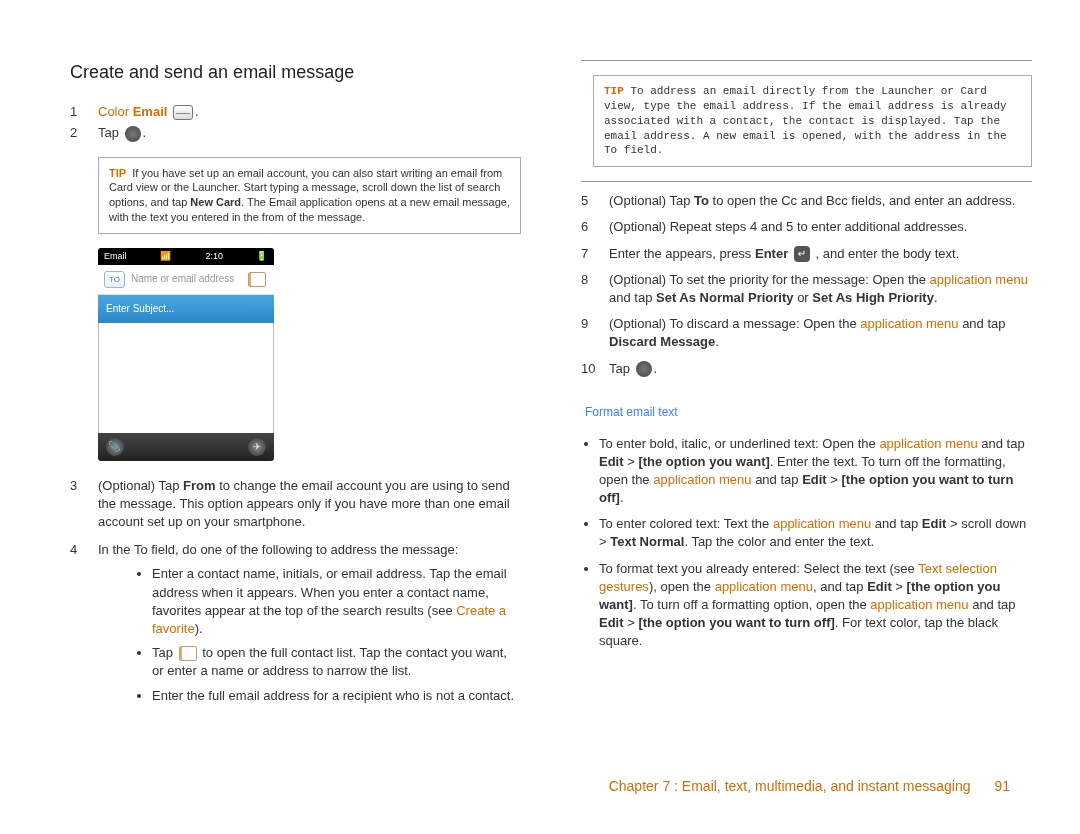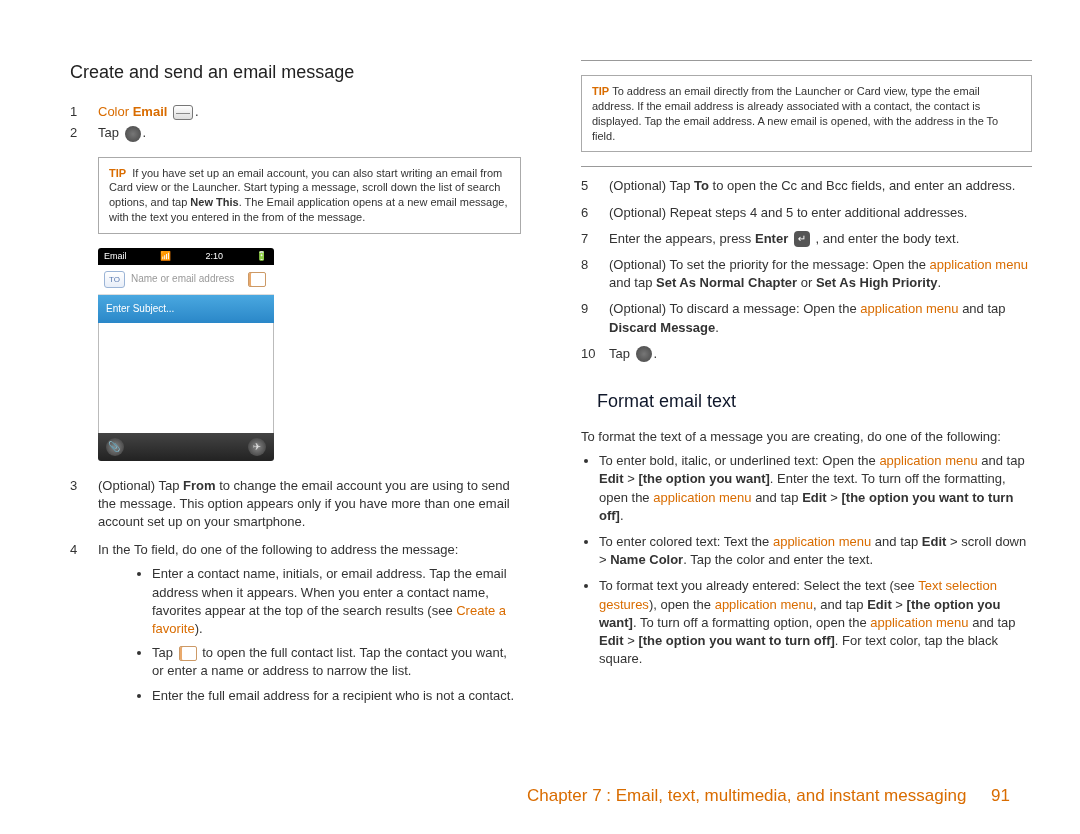--- a/index.html
+++ b/index.html
@@ -24,24 +24,24 @@
     font-size: 13px;
     line-height: 1.4;
   }
   h2 {
     font-size: 18px;
     font-weight: 400;
     margin: 0 0 18px 0;
     color: #222;
   }
   h3 {
-    font-size: 18px;
+    font-size: 12px;
     font-weight: 400;
-    margin: 26px 0 14px 16px;
-    color: #0f172a;
+    margin: 26px 0 14px 4px;
+    color: #3b82f6;
   }
   .steps { display: block; }
   .step { display: flex; margin: 3px 0; }
   .step .num { width: 28px; flex: 0 0 28px; }
   .step .body { flex: 1; }
   .link { color: #d96c00; }
   .bold { font-weight: 600; }
   .tipbox {
     border: 1px solid #aaa;
     padding: 8px 10px;
@@ -83,22 +83,22 @@
   .subjbar{ background: linear-gradient(#4aa8e0,#2a87c8); color:#fff; font-size:10px; padding:7px 8px;}
   .bodyarea{ background:#fff; height:110px; border-left:1px solid #bbb; border-right:1px solid #bbb;}
   .bottombar{ background: linear-gradient(#444,#222); height:28px; border-radius:0 0 3px 3px; display:flex; justify-content:space-between; align-items:center; padding:0 8px;}
   .bottombar .b { width:18px;height:18px;border-radius:50%;background:radial-gradient(#888,#333); color:#ddd; font-size:10px; line-height:18px; text-align:center;}
 
   hr.sep { border:none; border-top:1px solid #999; margin: 0 0 10px 0;}
 
   .footer {
     position: absolute;
     right: 70px;
-    bottom: 28px;
-    font-size: 17px;
+    bottom: 40px;
+    font-size: 14px;
   }
   .footer .chap { color:#d96c00; }
   .footer .pn { color:#d96c00; margin-left: 20px; }
 </style>
 </head>
 <body>
 
 <div class="page">
 
   <div class="col">
@@ -114,21 +114,21 @@
       <div class="step">
         <div class="num">2</div>
         <div class="body">
           <span>Tap </span><span class="ic ic-circle"></span>.
         </div>
       </div>
     </div>
 
     <div class="tipbox">
       <span class="tiplabel">TIP</span>&nbsp;
-      <span>If you have set up an email account, you can also start writing an email from Card view or the Launcher. Start typing a message, scroll down the list of search options, and tap </span><span class="bold">New This</span><span>. The Email application opens at a new email message, with the text you entered in the from of the message.</span>
+      <span>If you have set up an email account, you can also start writing an email from Card view or the Launcher. Start typing a message, scroll down the list of search options, and tap </span><span class="bold">New Card</span><span>. The Email application opens at a new email message, with the text you entered in the from of the message.</span>
     </div>
 
     <div class="phone">
       <div class="statusbar">
         <span>Email</span>
         <span>📶</span>
         <span>2:10</span>
         <span>🔋</span>
       </div>
       <div class="tobar">
@@ -164,21 +164,21 @@
             </li>
             <li>Enter the full email address for a recipient who is not a contact.</li>
           </ul>
         </div>
       </div>
     </div>
   </div>
 
   <div class="col">
     <hr class="sep">
-    <div class="tipbox" style="margin-left:0;">
+    <div class="tipbox" style="margin-left:12px;font-family:Liberation Mono, monospace;">
       <span class="tiplabel">TIP</span>&nbsp;<span>To address an email directly from the Launcher or Card view, type the email address. If the email address is already associated with a contact, the contact is displayed. Tap the email address. A new email is opened, with the address in the To field.</span>
     </div>
     <hr class="sep">
 
     <div class="steps">
       <div class="step">
           <div class="num">5</div>
           <div class="body">
         <span>(Optional) Tap </span><span class="bold">To</span><span> to open the Cc and Bcc fields, and enter an address.</span>
       </div>
@@ -189,46 +189,45 @@
         </div>
       <div class="step" style="margin-top:8px;">
           <div class="num">7</div>
           <div class="body">
         <span>Enter the appears, press </span><span class="bold">Enter</span> <span class="ic ic-enter">↵</span><span> , and enter the body text.</span>
       </div>
         </div>
       <div class="step" style="margin-top:8px;">
           <div class="num">8</div>
           <div class="body">
-        <span>(Optional) To set the priority for the message: Open the </span><span class="link">application menu</span><span> and tap </span><span class="bold">Set As Normal Chapter</span><span> or </span><span class="bold">Set As High Priority</span><span>.</span>
+        <span>(Optional) To set the priority for the message: Open the </span><span class="link">application menu</span><span> and tap </span><span class="bold">Set As Normal Priority</span><span> or </span><span class="bold">Set As High Priority</span><span>.</span>
       </div>
         </div>
       <div class="step" style="margin-top:8px;">
           <div class="num">9</div>
           <div class="body">
         <span>(Optional) To discard a message: Open the </span><span class="link">application menu</span><span> and tap </span><span class="bold">Discard Message</span><span>.</span>
       </div>
         </div>
       <div class="step" style="margin-top:8px;">
           <div class="num">10</div>
           <div class="body">
         <span>Tap </span><span class="ic ic-circle"></span>.
       </div>
         </div>
     </div>
 
     <h3>Format email text</h3>
-    <div>To format the text of a message you are creating, do one of the following:</div>
 
     <ul class="bullets">
       <li>
         <span>To enter bold, italic, or underlined text: Open the </span><span class="link">application menu</span><span> and tap </span><span class="bold">Edit</span><span> &gt; </span><span class="bold">[the option you want]</span><span>. Enter the text. To turn off the formatting, open the </span><span class="link">application menu</span><span> and tap </span><span class="bold">Edit</span><span> &gt; </span><span class="bold">[the option you want to turn off]</span><span>.</span>
       </li>
       <li>
-        <span>To enter colored text: Text the </span><span class="link">application menu</span><span> and tap </span><span class="bold">Edit</span><span> &gt; scroll down &gt; </span><span class="bold">Name Color</span><span>. Tap the color and enter the text.</span>
+        <span>To enter colored text: Text the </span><span class="link">application menu</span><span> and tap </span><span class="bold">Edit</span><span> &gt; scroll down &gt; </span><span class="bold">Text Normal</span><span>. Tap the color and enter the text.</span>
       </li>
       <li>
         <span>To format text you already entered: Select the text (see </span><span class="link">Text selection gestures</span><span>), open the </span><span class="link">application menu</span><span>, and tap </span><span class="bold">Edit</span><span> &gt; </span><span class="bold">[the option you want]</span><span>. To turn off a formatting option, open the </span><span class="link">application menu</span><span> and tap </span><span class="bold">Edit</span><span> &gt; </span><span class="bold">[the option you want to turn off]</span><span>. For text color, tap the black square.</span>
       </li>
     </ul>
   </div>
 </div>
 
 <div class="footer">
   <span class="chap">Chapter 7 : Email, text, multimedia, and instant messaging</span>

